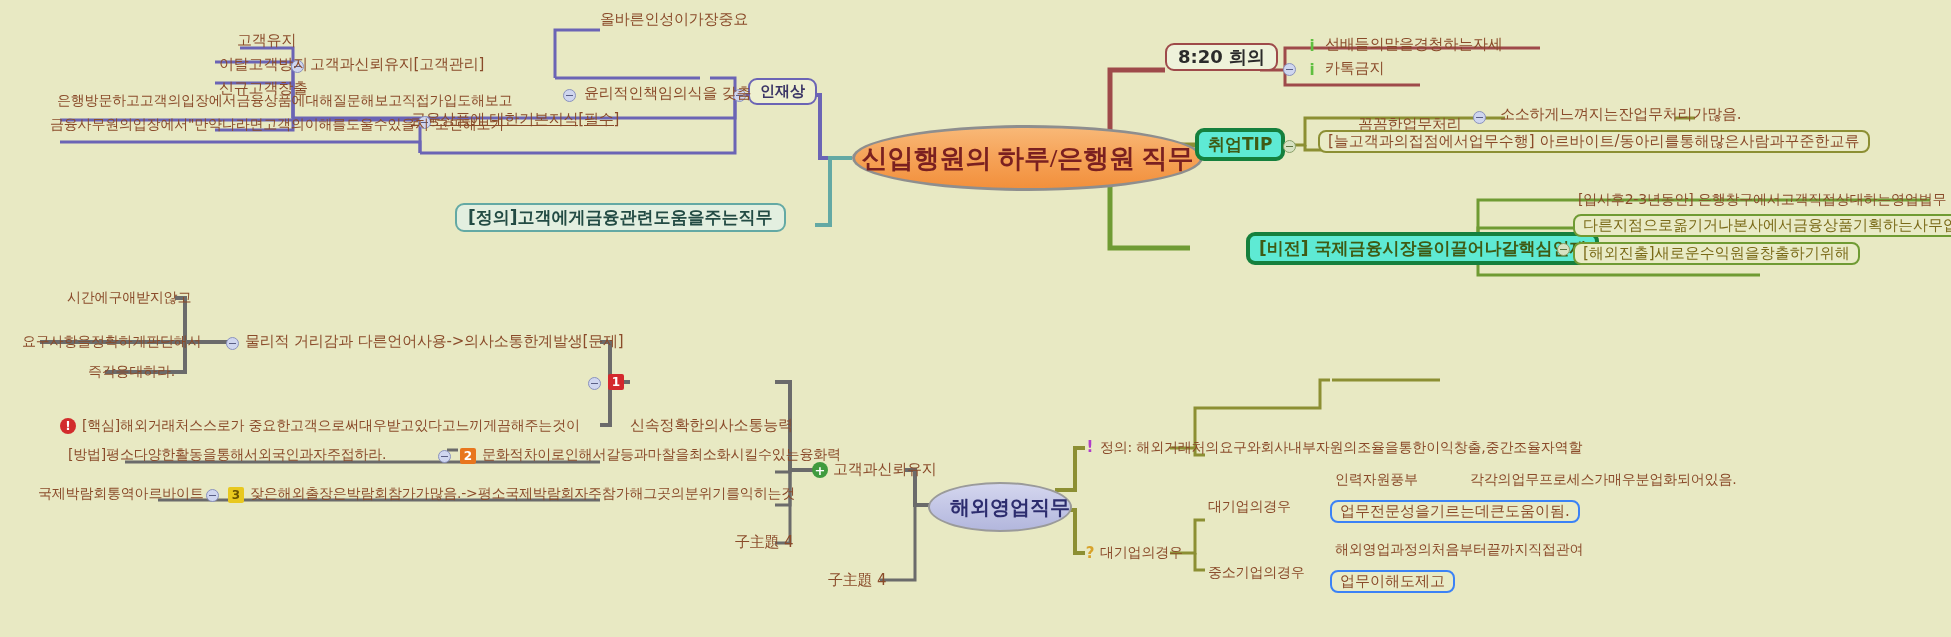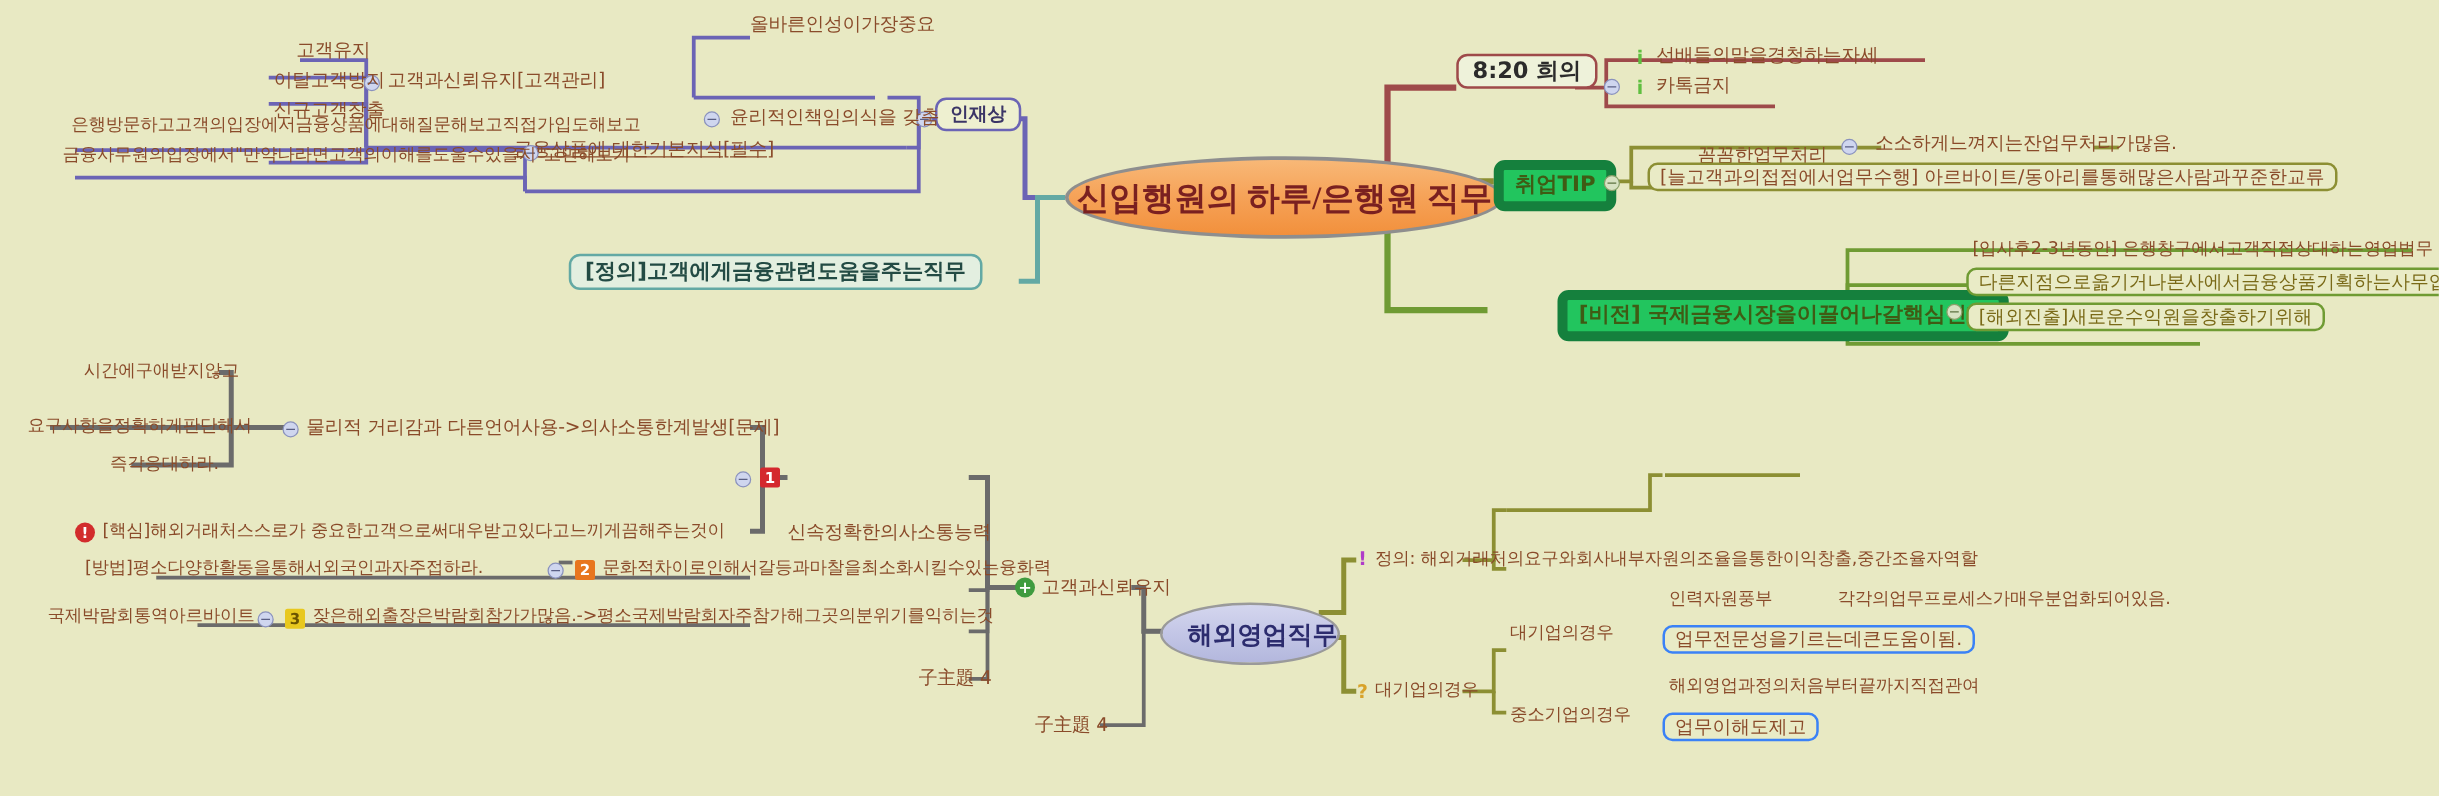--- a/index.html
+++ b/index.html
@@ -27,23 +27,23 @@
   .boxed{
     border:2px solid #6b64b5;
     border-radius:9px;
     background:#eef0d0;
     padding:4px 10px;
     font-size:15px;
     font-weight:bold;
     color:#3b3566;
   }
   .boxed-green{
-    border:8px solid #15803d;
+    border:4px solid #15803d;
     border-radius:9px;
-    background:#22c55e;
+    background:#5eead4;
     padding:4px 9px;
     font-size:17px;
     font-weight:bold;
     color:#3f5b14;
   }
   .boxed-red{
     border:2px solid #9e4a4a;
     border-radius:9px;
     background:#eef2da;
     padding:3px 11px;

